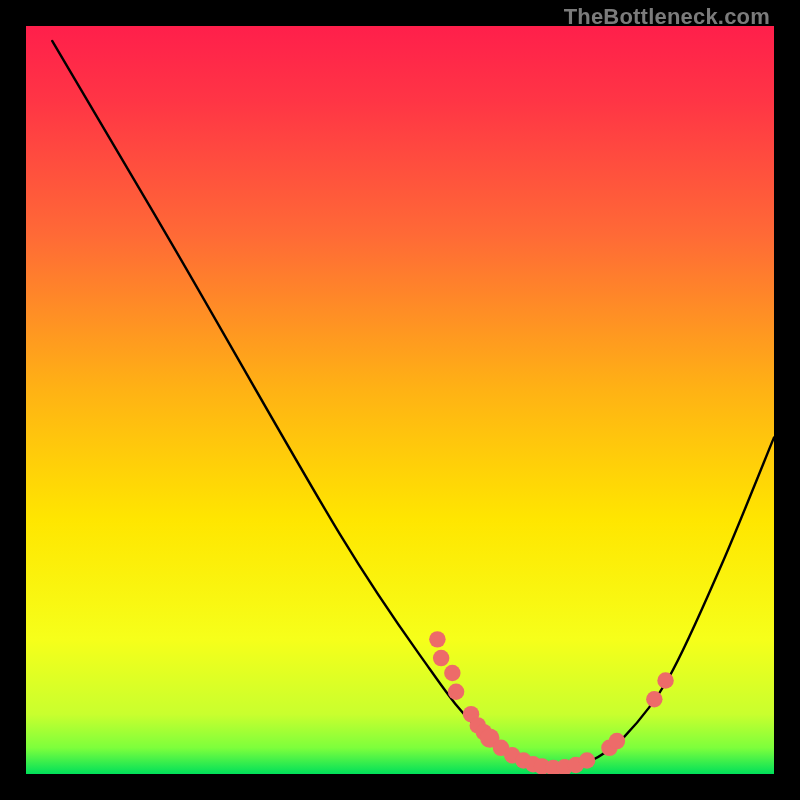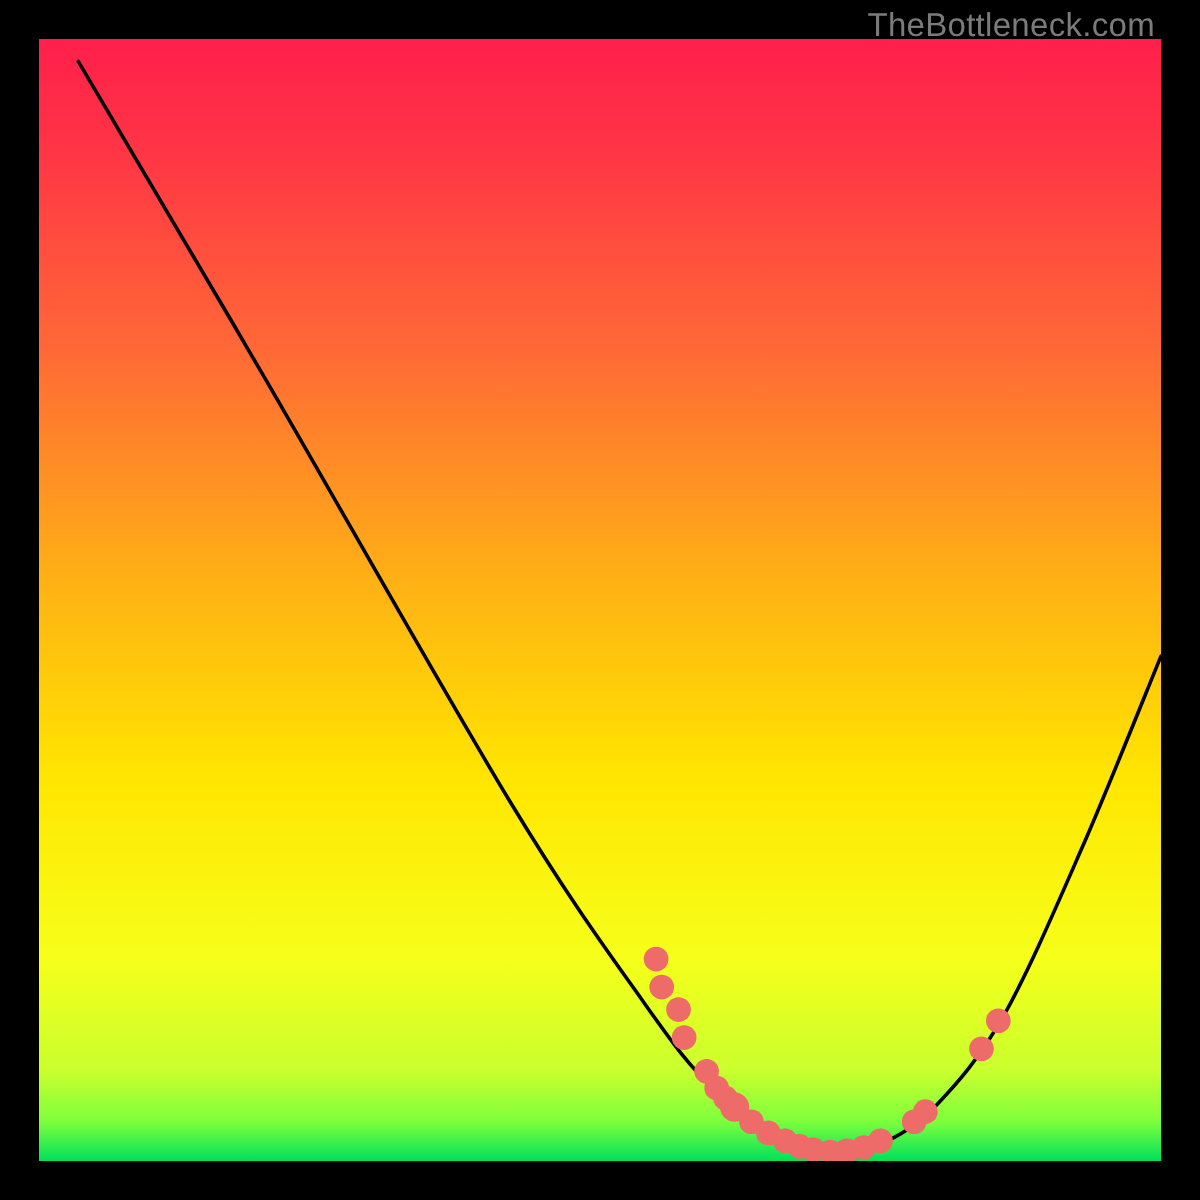--- a/index.html
+++ b/index.html
@@ -18,21 +18,21 @@
     width: 748px;
     height: 748px;
     background: #000;
   }
   .watermark {
     position: absolute;
     top: 4px;
     right: 30px;
     color: #7b7b7b;
     font-size: 22px;
-    font-weight: 400;
+    font-weight: 700;
     letter-spacing: 0.2px;
     z-index: 10;
   }
   svg {
     display: block;
   }
 </style>
 </head>
 <body>
 

